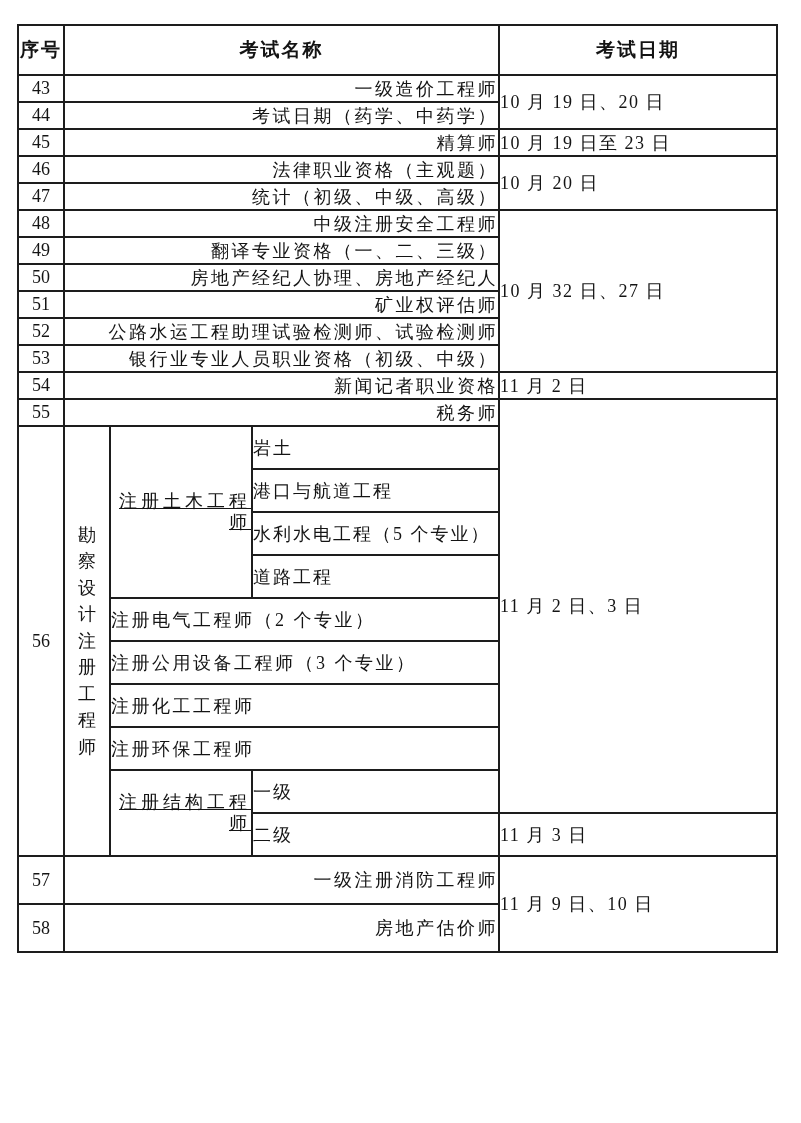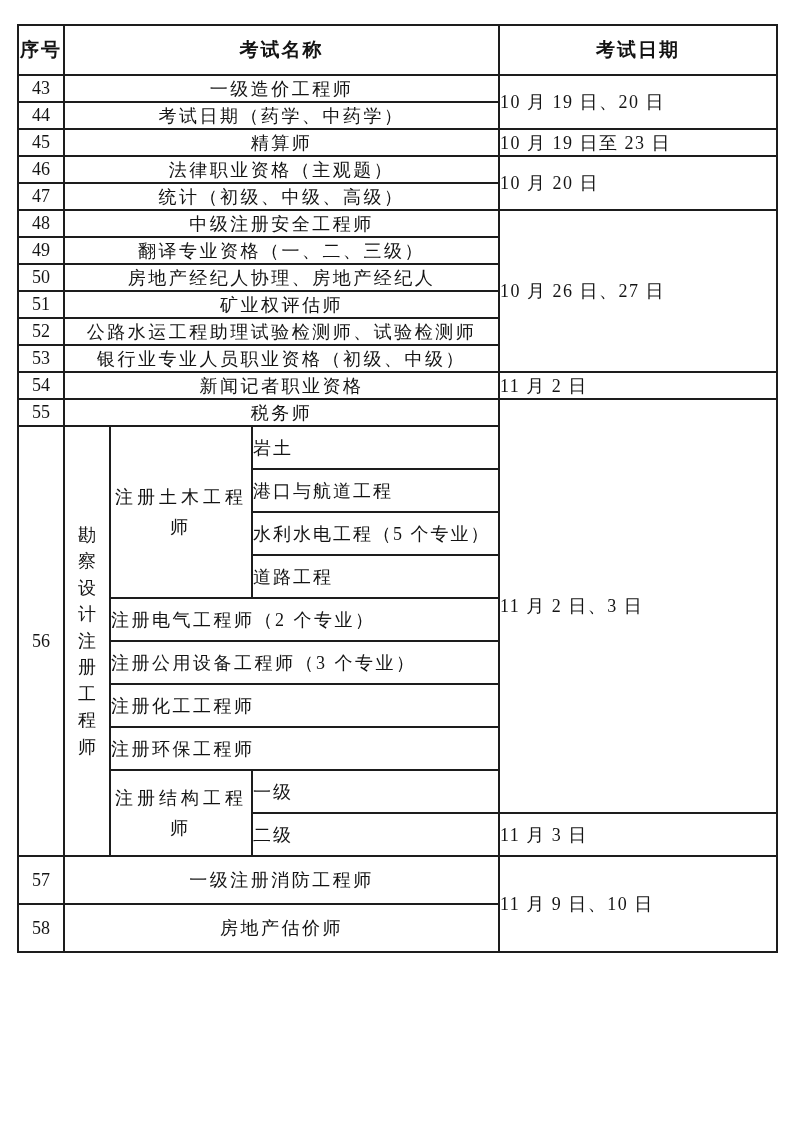--- a/index.html
+++ b/index.html
@@ -40,43 +40,44 @@
   .rh { height: 50px; }
   .rs { height: 27px; }
   .rb { height: 43px; }
   .re { height: 48px; }
   .num {
     text-align: center;
     font-size: 17px;
     letter-spacing: 0;
   }
   .name {
-    text-align: center;
+    text-align: right;
     padding-left: 14px;
     letter-spacing: 2.5px;
     white-space: nowrap;
   }
   .spec {
     padding-left: 12px;
     letter-spacing: 2px;
     white-space: nowrap;
   }
   .mid {
     padding-left: 9px;
     letter-spacing: 2.5px;
     white-space: nowrap;
   }
   .wrapcell {
-    text-align: center;
+    text-align: right;
     padding-left: 8px;
     padding-right: 2px;
     letter-spacing: 4px;
-    line-height: 30px;
+    line-height: 21px;
     white-space: normal;
     word-break: break-all;
+    text-decoration: underline;
   }
   .date {
     text-align: left;
     padding-left: 13px;
     letter-spacing: 1.5px;
     white-space: nowrap;
   }
   .vert {
     width: 20px;
     margin: 0 auto;
@@ -128,21 +129,21 @@
     <td class="date" rowspan="2">10 月 20 日</td>
   </tr>
   <tr class="rs">
     <td class="num">47</td>
     <td class="name" colspan="3">统计（初级、中级、高级）</td>
   </tr>
 
   <tr class="rs">
     <td class="num">48</td>
     <td class="name" colspan="3">中级注册安全工程师</td>
-    <td class="date" rowspan="6">10 月 26 日、27 日</td>
+    <td class="date" rowspan="6">10 月 32 日、27 日</td>
   </tr>
   <tr class="rs">
     <td class="num">49</td>
     <td class="name" colspan="3">翻译专业资格（一、二、三级）</td>
   </tr>
   <tr class="rs">
     <td class="num">50</td>
     <td class="name" colspan="3">房地产经纪人协理、房地产经纪人</td>
   </tr>
   <tr class="rs">

